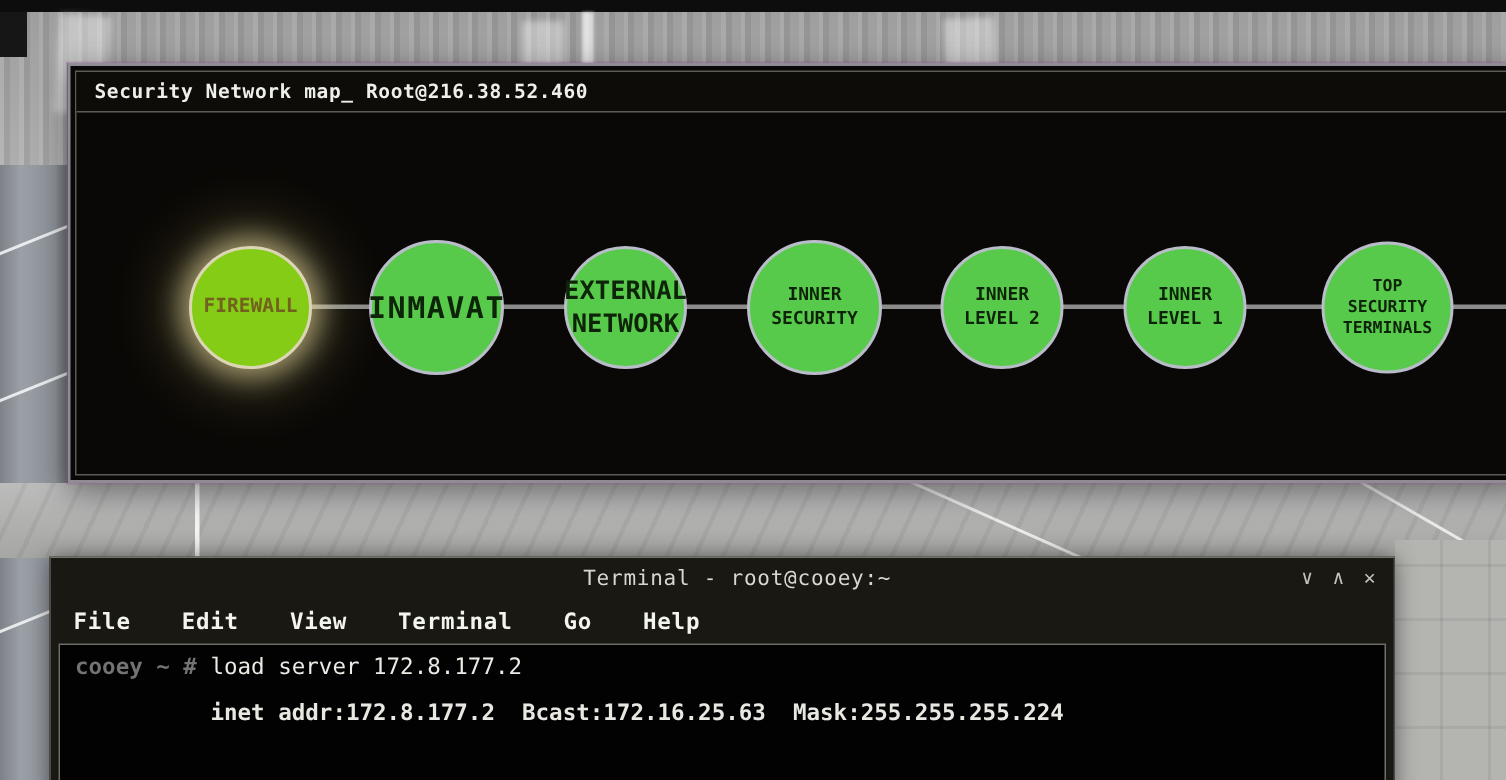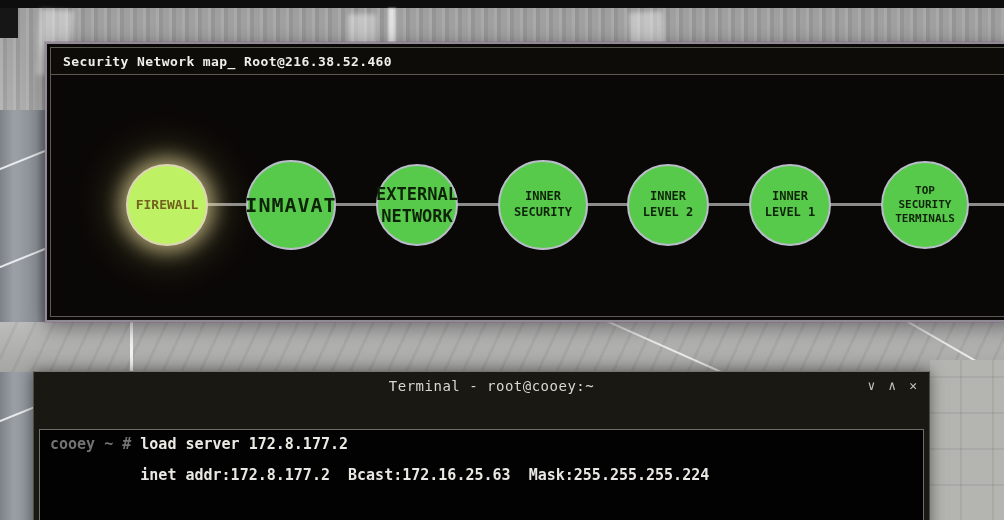--- a/index.html
+++ b/index.html
@@ -68,21 +68,21 @@
   }
   .node div{white-space:pre;}
   .node-0{left:75px; top:89px; width:82px;height:82px;font-size:13px;}
   .node-1{left:195px;top:85px; width:90px;height:90px;font-size:20px;letter-spacing:1px;}
   .node-2{left:325px;top:89px; width:82px;height:82px;font-size:17px;}
   .node-3{left:447px;top:85px; width:90px;height:90px;font-size:12px;}
   .node-4{left:576px;top:89px; width:82px;height:82px;font-size:12px;}
   .node-5{left:698px;top:89px; width:82px;height:82px;font-size:12px;}
   .node-6{left:830px;top:86px; width:88px;height:88px;font-size:11px;}
   .node.firewall{
-    background:#bef264;border-color:#ddd6b6;color:#73611f;
+    background:#84cc16;border-color:#ddd6b6;color:#73611f;
     box-shadow:0 0 18px 6px rgba(252,238,170,.55),0 0 42px 14px rgba(250,230,150,.22);
   }
   
   .term-window{
     position:absolute;left:33px;top:371px;width:897px;height:170px;
     background:#191813;border:1px solid #4c4b44;border-top-color:#76756d;box-sizing:border-box;
     box-shadow:0 0 14px rgba(0,0,0,.5);
   }
   .term-titlebar{position:absolute;left:0;top:0;right:0;height:27px;display:flex;align-items:center;}
   .term-title{
@@ -97,21 +97,21 @@
   }
   .term-menubar span{color:#f4f4ee;font-size:15px;font-weight:bold;letter-spacing:.5px;cursor:pointer;}
   .term-console{
     position:absolute;left:5px;right:5px;top:57px;height:200px;
     background:#020202;border:1px solid #6f6f68;box-sizing:border-box;
     padding:4px 0 0 10px;cursor:text;
   }
   .term-line{font-size:15px;line-height:21px;white-space:pre;}
   .term-line.blank{height:10px;line-height:10px;}
   .term-line .prompt{color:#737373;font-weight:bold;}
-  .term-line .cmd{color:#eceae4;font-weight:bold;}
+  .term-line .cmd{color:#eceae4;font-weight:normal;}
   .term-line .out{color:#e9e7e1;font-weight:bold;}
 </style>
 </head>
 <body>
 
 <div class="bg-top"></div>
 <div class="bg-topbar"></div>
 <div class="bg-corner"></div>
 <div class="bg-streak"></div>
 <div class="bg-chip chip1"></div>
@@ -171,18 +171,26 @@
 
 <div class="term-window">
   <div class="term-titlebar">
     <span class="term-title">Terminal - root@cooey:~</span>
     <div class="term-controls">
         <span>∨</span>
         <span>∧</span>
         <span>✕</span>
       </div>
   </div>
+  <div class="term-menubar">
+      <span>File</span>
+      <span>Edit</span>
+      <span>View</span>
+      <span>Terminal</span>
+      <span>Go</span>
+      <span>Help</span>
+    </div>
   <div class="term-console">
       <div class="term-line"><span class="prompt">cooey ~ #</span><span class="cmd"> load server 172.8.177.2</span></div>
       <div class="term-line blank"><span class="out"></span></div>
       <div class="term-line"><span class="out">          inet addr:172.8.177.2  Bcast:172.16.25.63  Mask:255.255.255.224</span></div>
     </div>
 </div>
 
 </body></html>

